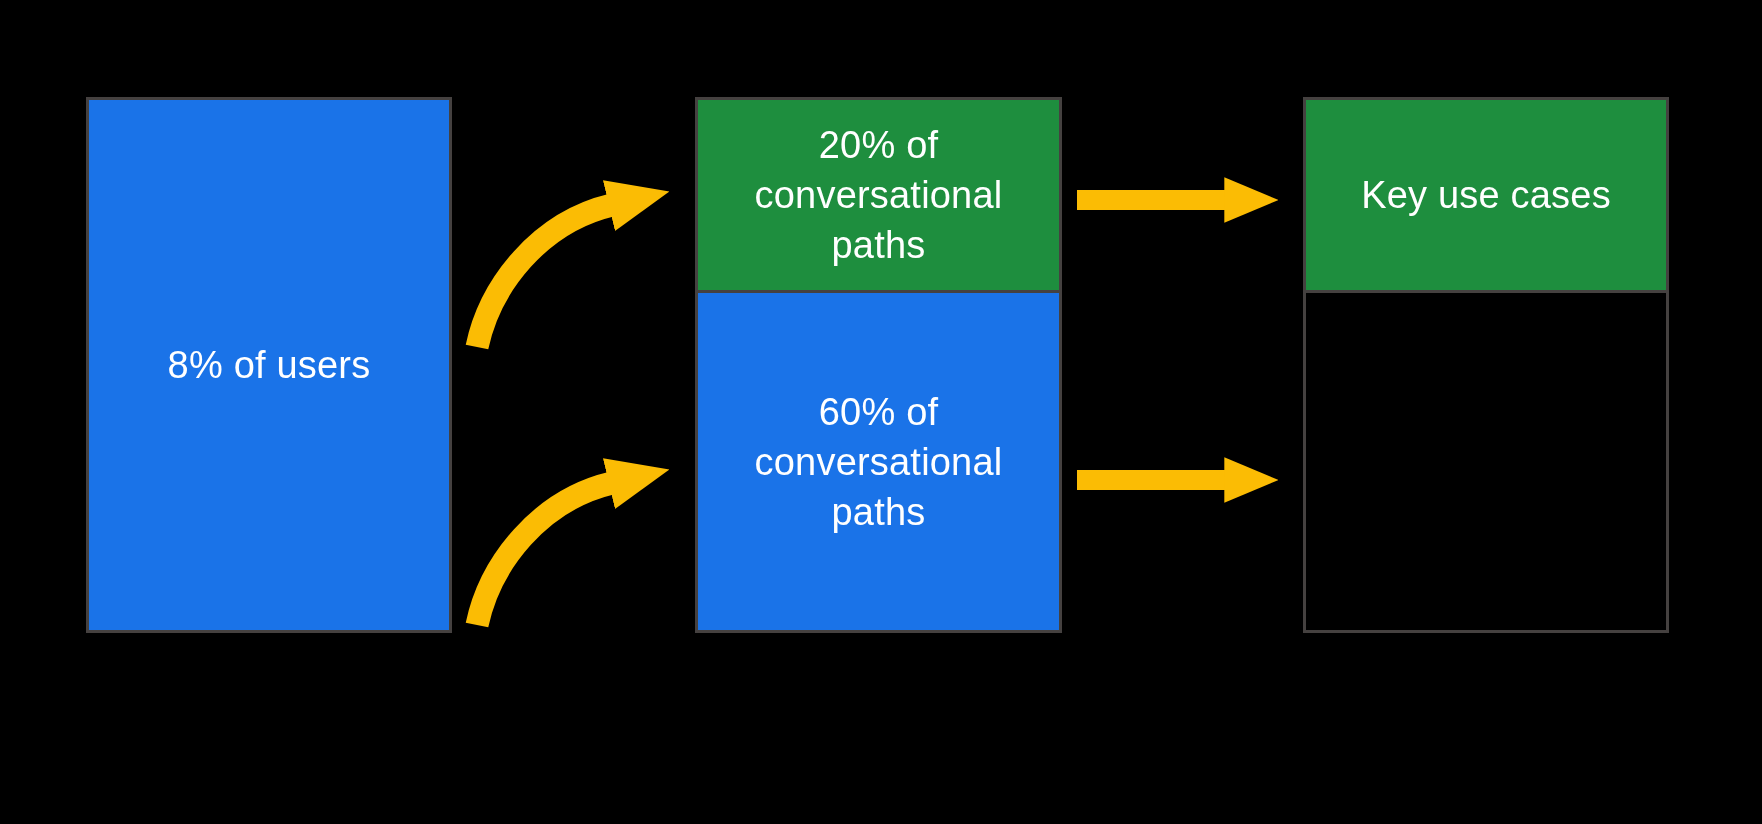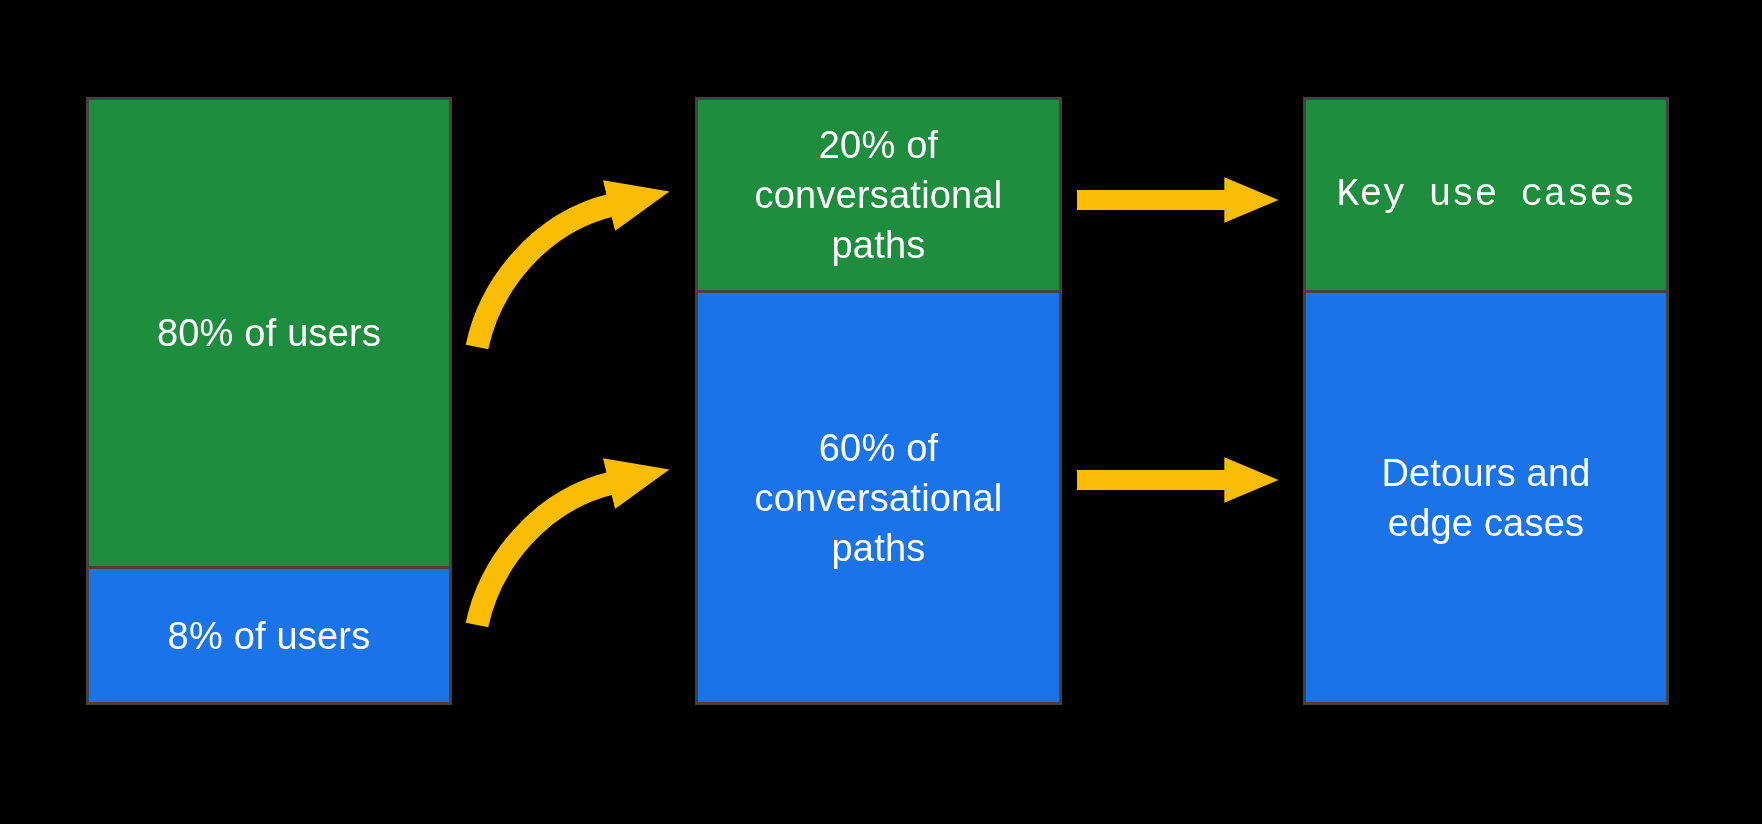--- a/index.html
+++ b/index.html
@@ -11,21 +11,21 @@
     position: relative;
     width: 1762px;
     height: 824px;
     background: var(--background, #000);
     overflow: hidden;
     font-family: "Liberation Sans", sans-serif;
   }
   .col {
     position: absolute;
     top: 97px;
-    height: 608px;
+    height: 536px;
     box-sizing: border-box;
     border: 3px solid var(--bar-border, #454140);
     display: flex;
     flex-direction: column;
   }
   #col-users  { left: 86px;   width: 366px; }
   #col-paths  { left: 695px;  width: 367px; }
   #col-cases  { left: 1303px; width: 366px; }
   .seg {
     box-sizing: border-box;
@@ -37,21 +37,21 @@
   .seg.green {
     background: var(--green, #1E8E3E);
     border-bottom: 3px solid var(--bar-border, #454140);
   }
   .seg.blue {
     background: var(--blue, #1A73E8);
     flex: 1;
   }
   #col-users .seg.green { height: 469px; }
   #col-paths .seg.green { height: 193px; }
-  #col-cases .seg.green { height: 193px; font-family: Liberation Mono, monospace; }
+  #col-cases .seg.green { height: 193px; }
   .lbl {
     color: var(--text, #fff);
     font-size: 38px;
     line-height: 50px;
     letter-spacing: 0.2px;
     white-space: pre-line;
   }
   #arrows {
     position: absolute;
     left: 0; top: 0;
@@ -59,23 +59,20 @@
     height: 824px;
     pointer-events: none;
   }
 </style>
 </head>
 <body>
 
 <div id="canvas">
 
   <div class="col" id="col-users">
-    <div class="seg green">
-      <div class="lbl">80% of users</div>
-    </div>
     <div class="seg blue">
       <div class="lbl">8% of users</div>
     </div>
   </div>
 
   <div class="col" id="col-paths">
     <div class="seg green">
       <div class="lbl">20% of
 conversational
 paths</div>
@@ -84,24 +81,20 @@
       <div class="lbl">60% of
 conversational
 paths</div>
     </div>
   </div>
 
   <div class="col" id="col-cases">
     <div class="seg green">
       <div class="lbl">Key use cases</div>
     </div>
-    <div class="seg blue">
-      <div class="lbl">Detours and
-edge cases</div>
-    </div>
   </div>
 
   <svg id="arrows" viewBox="0 0 1762 824" xmlns="http://www.w3.org/2000/svg">
     <defs>
       <marker id="ah" viewBox="0 0 10 10" refX="0.5" refY="5" markerWidth="2.7" markerHeight="2.7" orient="auto">
         <path d="M 0 0.8 L 10 5 L 0 9.2 Z" fill="var(--arrow-yellow, #FBBC04)"></path>
       </marker>
     </defs>
     <path d="M 477 347 C 490 285, 540 222, 612 205" fill="none" stroke="var(--arrow-yellow, #FBBC04)" stroke-width="23" marker-end="url(#ah)"></path>
     <path d="M 477 625 C 490 563, 540 500, 612 483" fill="none" stroke="var(--arrow-yellow, #FBBC04)" stroke-width="23" marker-end="url(#ah)"></path>

